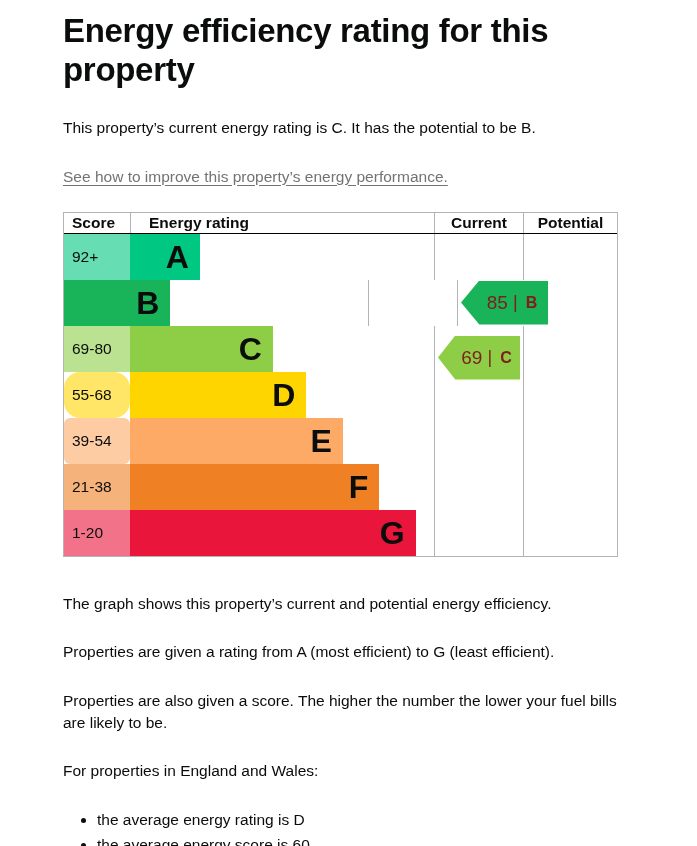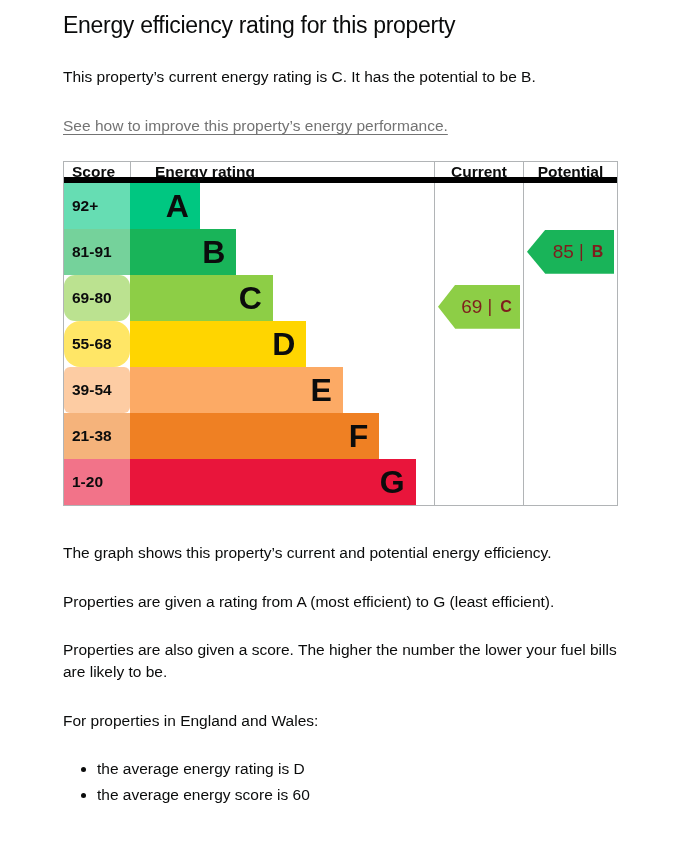--- a/index.html
+++ b/index.html
@@ -7,61 +7,61 @@
   body {
     width: 697px;
     height: 846px;
     color: #0b0c0c;
     font-family: "Liberation Sans", sans-serif;
     overflow: hidden;
   }
   .page { padding: 12px 40px 0 63px; }
 
   h1.page-title {
-    font-size: 23px;
-    font-weight: normal;
+    font-size: 33px;
+    font-weight: bold;
     line-height: 1.18;
     max-width: 560px;
     letter-spacing: -0.3px;
     margin-bottom: 27px;
   }
   p.intro { font-size: 15.5px; line-height: 1.4; margin-bottom: 29px; }
   a.improve-link {
     color: #737373;
     font-size: 15.5px;
     text-decoration: underline;
     text-underline-offset: 3px;
   }
 
   
   .epc {
     margin-top: 26px;
     width: 555px;
     border: 1px solid #b1b4b6;
     background: #fff;
   }
-  .epc-header { display: flex; height: 21px; border-bottom: 6px solid #000000; }
+  .epc-header { display: flex; height: 21px; border-bottom: 1px solid #000000; }
   .epc-header > div {
     font-weight: bold;
     font-size: 15.5px;
     line-height: 20px;
     white-space: nowrap;
   }
   .h-score  { width: 66px;  padding-left: 8px; }
-  .h-rating { width: 304px; border-left: 1px solid #b1b4b6; padding-left: 24px; }
+  .h-rating { width: 304px; border-left: 1px solid #b1b4b6; padding-left: 18px; }
   .h-current   { width: 89px; border-left: 1px solid #b1b4b6; text-align: center; }
   .h-potential { width: 94px; border-left: 1px solid #b1b4b6; text-align: center; }
 
   .epc-row { display: flex; height: 46px; }
   .score-cell {
     width: 66px;
     display: flex;
     align-items: center;
     padding-left: 8px;
-    font-weight: bold;
+    font-weight: normal;
     font-size: 15.5px;
   }
   .rating-cell { width: 304px; }
   .rating-bar {
     height: 100%;
     display: flex;
     align-items: center;
     justify-content: flex-end;
     padding-right: 11px;
   }
@@ -125,37 +125,36 @@
     <div class="score-cell" style="background: rgba(0, 199, 129, 0.6);">92+</div>
     <div class="rating-cell">
       <div class="rating-bar" style="background: rgb(0, 199, 129); width: 23%;">
         <span class="band-letter">A</span>
       </div>
     </div>
     <div class="current-cell"></div>
     <div class="potential-cell"></div>
   </div>
         <div class="epc-row">
-    <div class="score-cell" style="background: rgba(25, 180, 89, 0.6);">81-91</div>
     <div class="rating-cell">
       <div class="rating-bar" style="background: rgb(25, 180, 89); width: 35%;">
         <span class="band-letter">B</span>
       </div>
     </div>
     <div class="current-cell"></div>
     <div class="potential-cell">
             <div class="arrow" style="background: rgb(25, 180, 89);">
     <span class="arrow-score">85</span>
     <span class="arrow-pipe">|</span>
     <span class="arrow-band">B</span>
   </div>
           </div>
   </div>
         <div class="epc-row">
-    <div class="score-cell" style="background: rgba(141, 206, 70, 0.6); border-radius: 11px;">69-80</div>
+    <div class="score-cell" style="background: rgba(141, 206, 70, 0.6);">69-80</div>
     <div class="rating-cell">
       <div class="rating-bar" style="background: rgb(141, 206, 70); width: 47%;">
         <span class="band-letter">C</span>
       </div>
     </div>
     <div class="current-cell">
             <div class="arrow" style="background: rgb(141, 206, 70); margin-top: 18px;">
     <span class="arrow-score">69</span>
     <span class="arrow-pipe">|</span>
     <span class="arrow-band">C</span>

